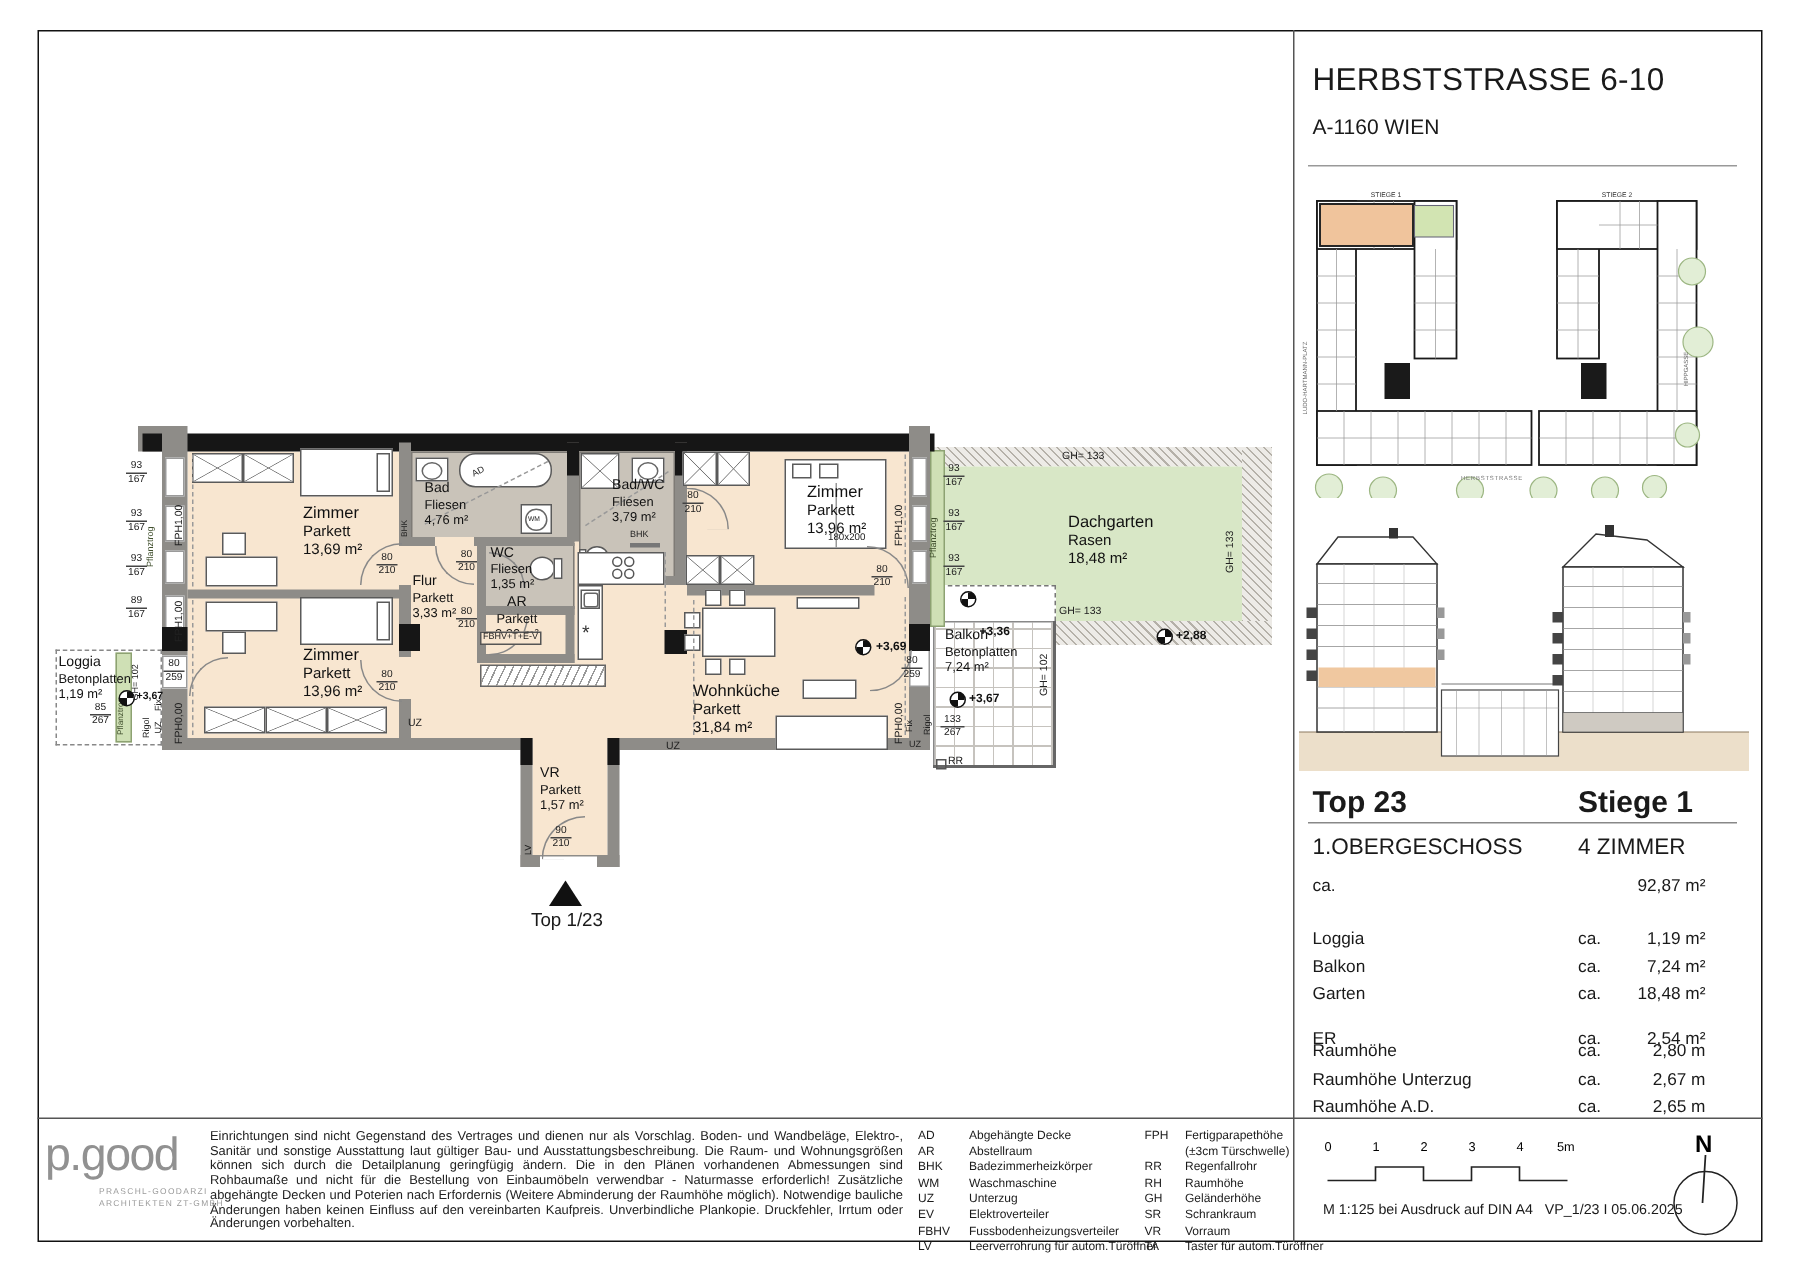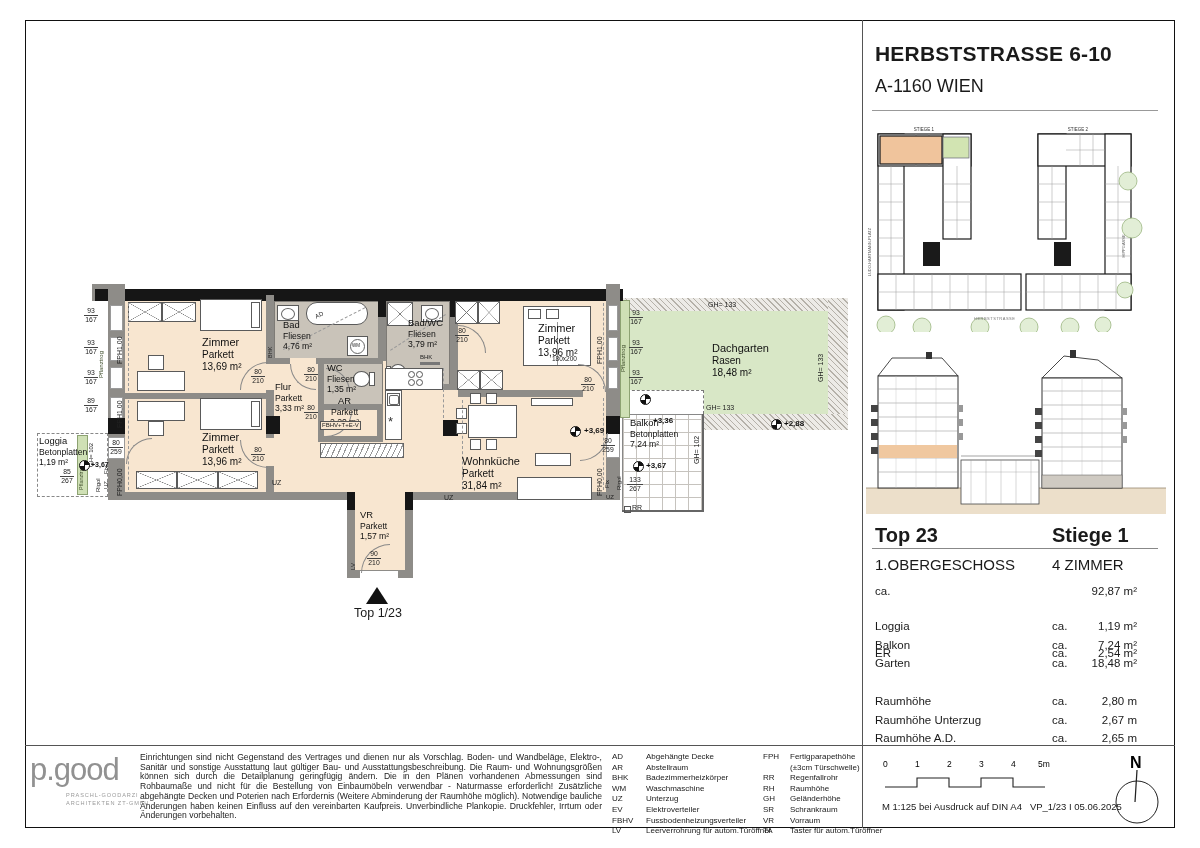--- a/index.html
+++ b/index.html
@@ -35,22 +35,22 @@
   .green{background:#cfe0b5;border:1px solid #8da272;box-sizing:border-box}
   .lawn{background:#d8e7c6}
   .ghatch{background:repeating-linear-gradient(45deg,#edebe7 0 3px,#b5b1a9 3px 4px)}
   .srh{border:1px solid #666;background:repeating-linear-gradient(115deg,#fff 0 4px,#999 4px 5px);box-sizing:border-box}
   .tiles{background-color:#fff;background-image:repeating-linear-gradient(0deg,#c6c3be 0 1px,transparent 1px 13px),repeating-linear-gradient(90deg,#c6c3be 0 1px,transparent 1px 13px);border:1px solid #888;box-sizing:border-box}
   .ck{width:5px;height:5px;border:1px solid #555;border-radius:50%;background:#fff}
   .tri{width:0;height:0;border-left:11px solid transparent;border-right:11px solid transparent;border-bottom:17px solid #111}
   .hl{background:#555;height:1px}
   .vl{background:#555;width:1px}
   
-  .ttl{font-size:21px;font-weight:bold;letter-spacing:.2px}
-  .sub{font-size:18px}
+  .ttl{font-size:21px;font-weight:normal;letter-spacing:.2px}
+  .sub{font-size:14px}
   .irow{font-size:11.5px;line-height:12px;width:262px;display:flex}
   .irow .lab{flex:0 0 177px}
   .irow .val{flex:1;display:flex}
   .irow .val .amt{flex:1;text-align:right}
   .big{font-size:20px;font-weight:bold}
   .mid{font-size:15px}
   
   .disc{font-size:8.6px;line-height:9.7px;text-align:justify;color:#222}
   .lrow{font-size:8px;line-height:10.6px;white-space:nowrap}
   .lrow .ab{display:inline-block;width:34px}
@@ -172,21 +172,21 @@
       <span class="amt">7,24 m²</span>
     </span>
   </div>
 <div class="a irow" style="left:875px;top:657px">
     <span class="lab">Garten</span>
     <span class="val">
       <span>ca.</span>
       <span class="amt">18,48 m²</span>
     </span>
   </div>
-<div class="a irow" style="left:875px;top:647px">
+<div class="a irow" style="left:875px;top:687px">
     <span class="lab">ER</span>
     <span class="val">
       <span>ca.</span>
       <span class="amt">2,54 m²</span>
     </span>
   </div>
 <div class="a irow" style="left:875px;top:695px">
     <span class="lab">Raumhöhe</span>
     <span class="val">
       <span>ca.</span>

